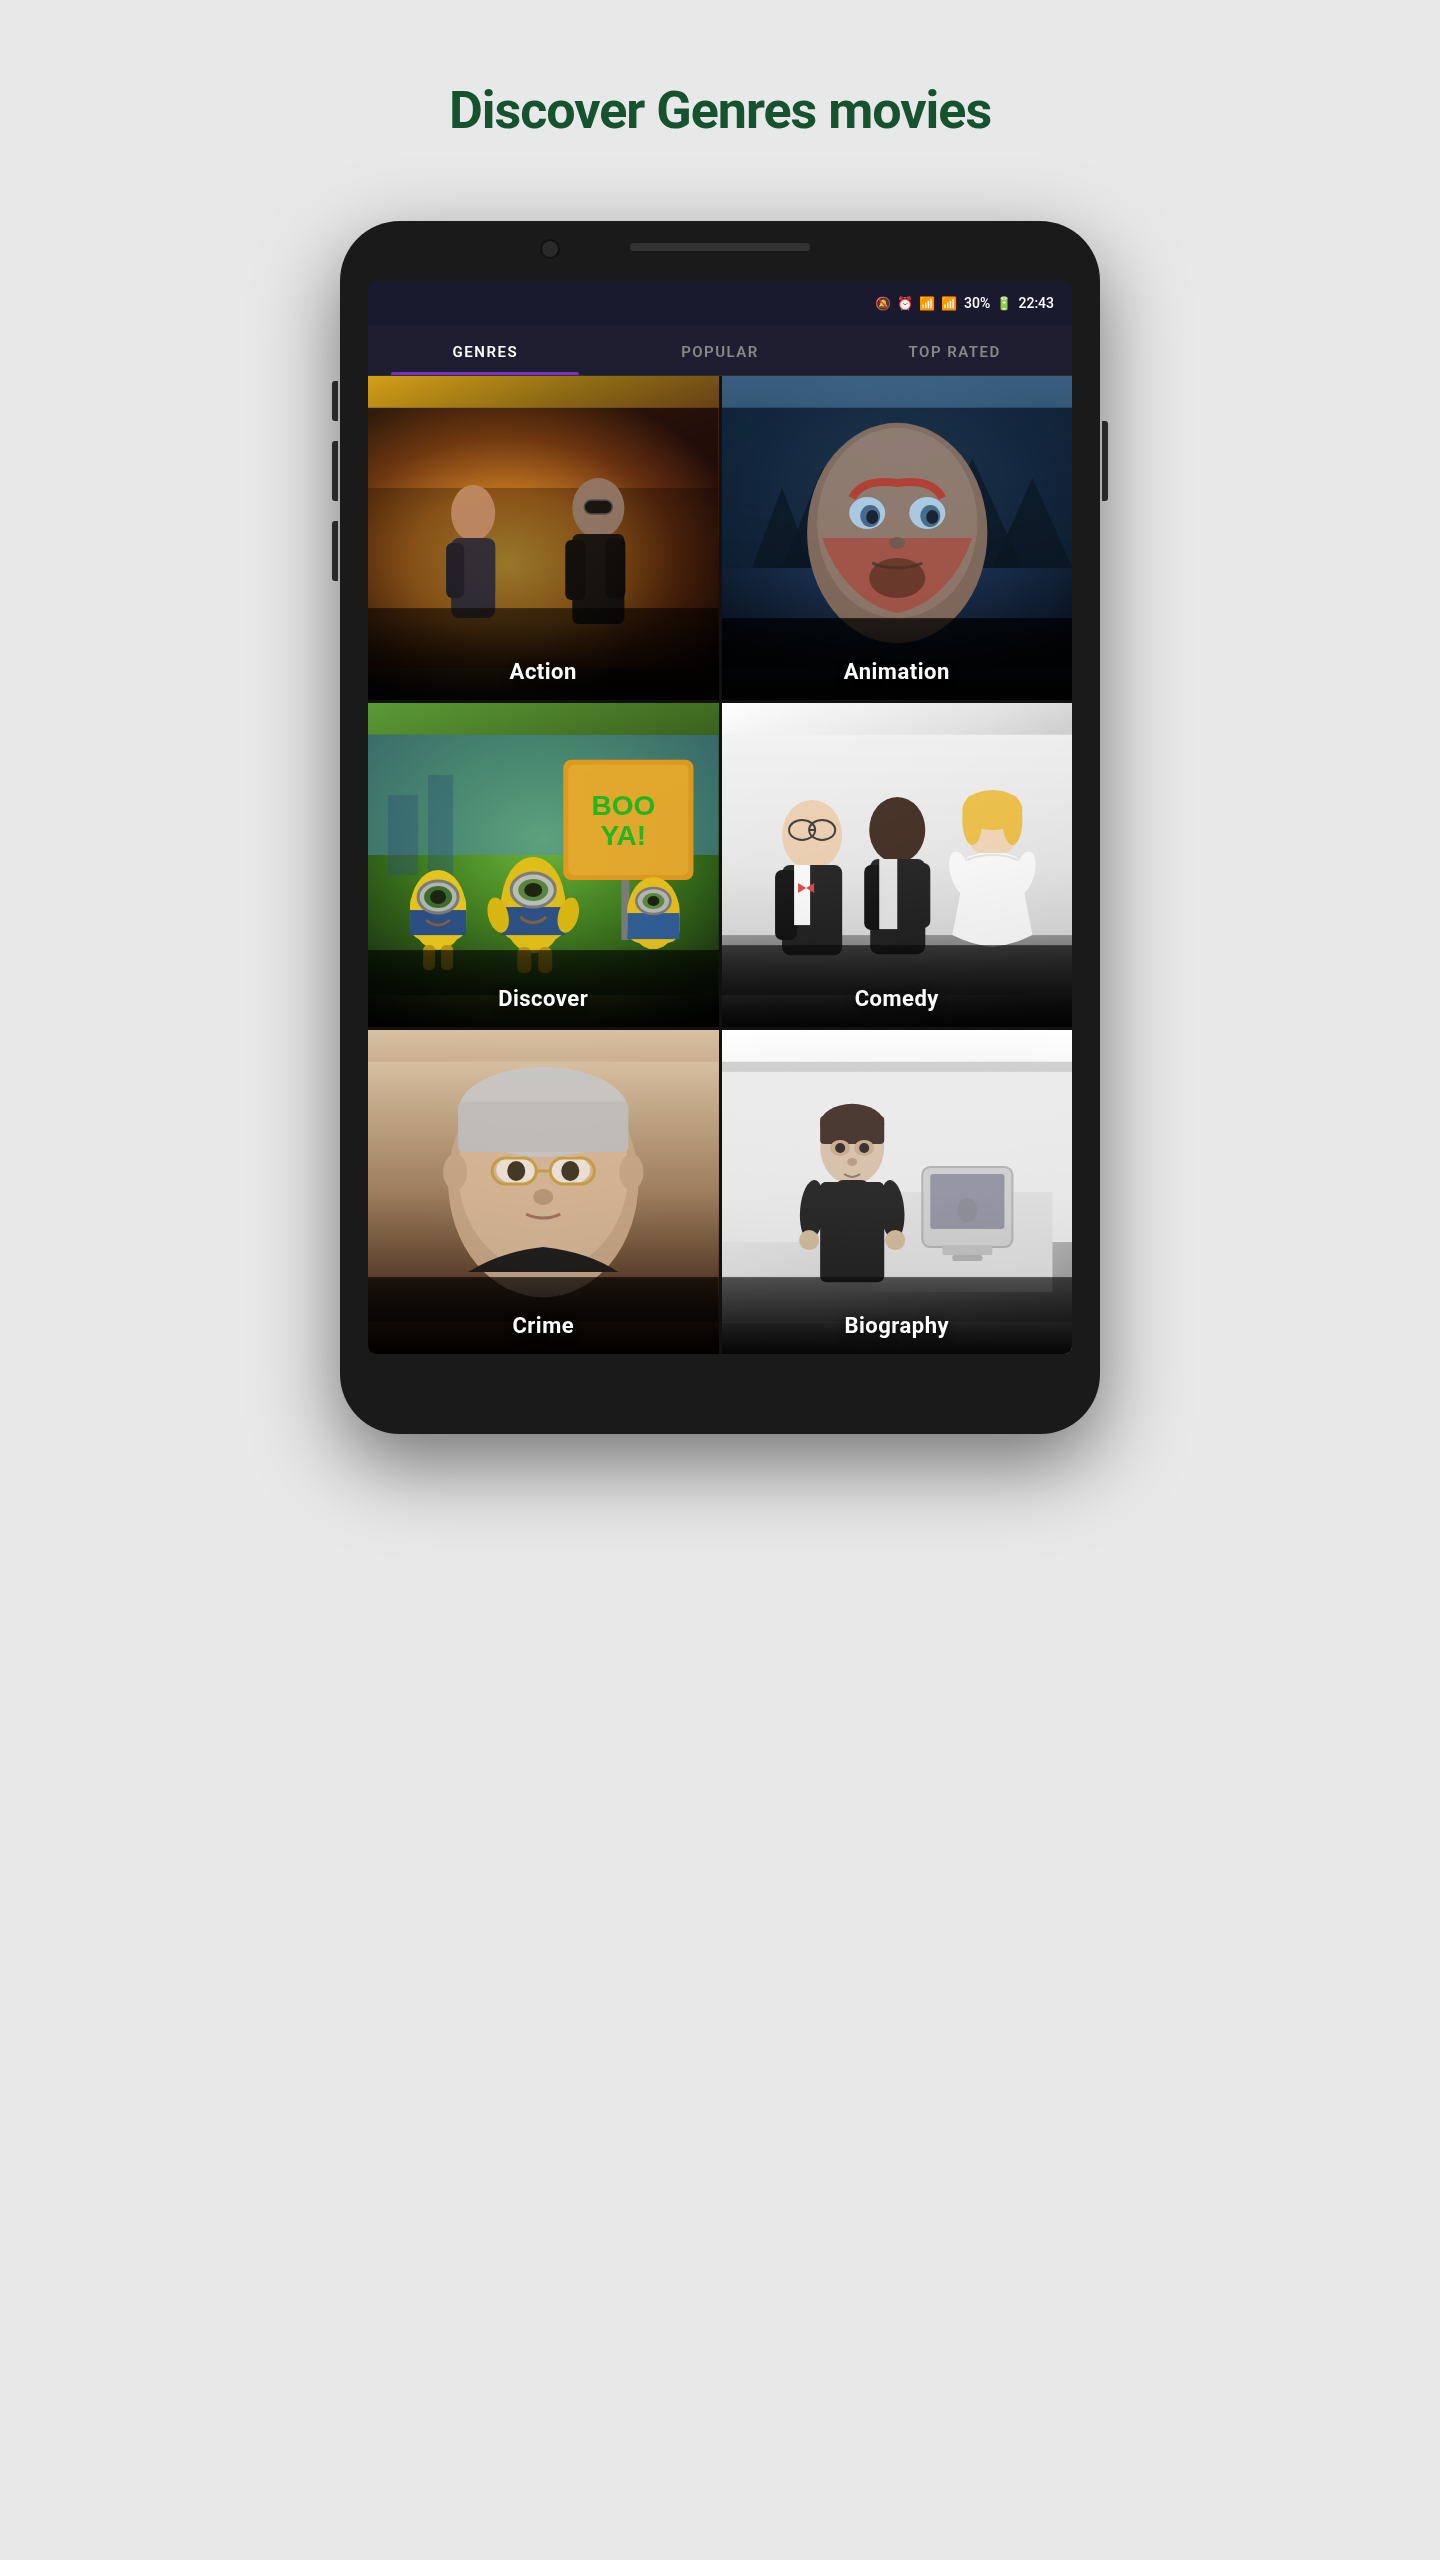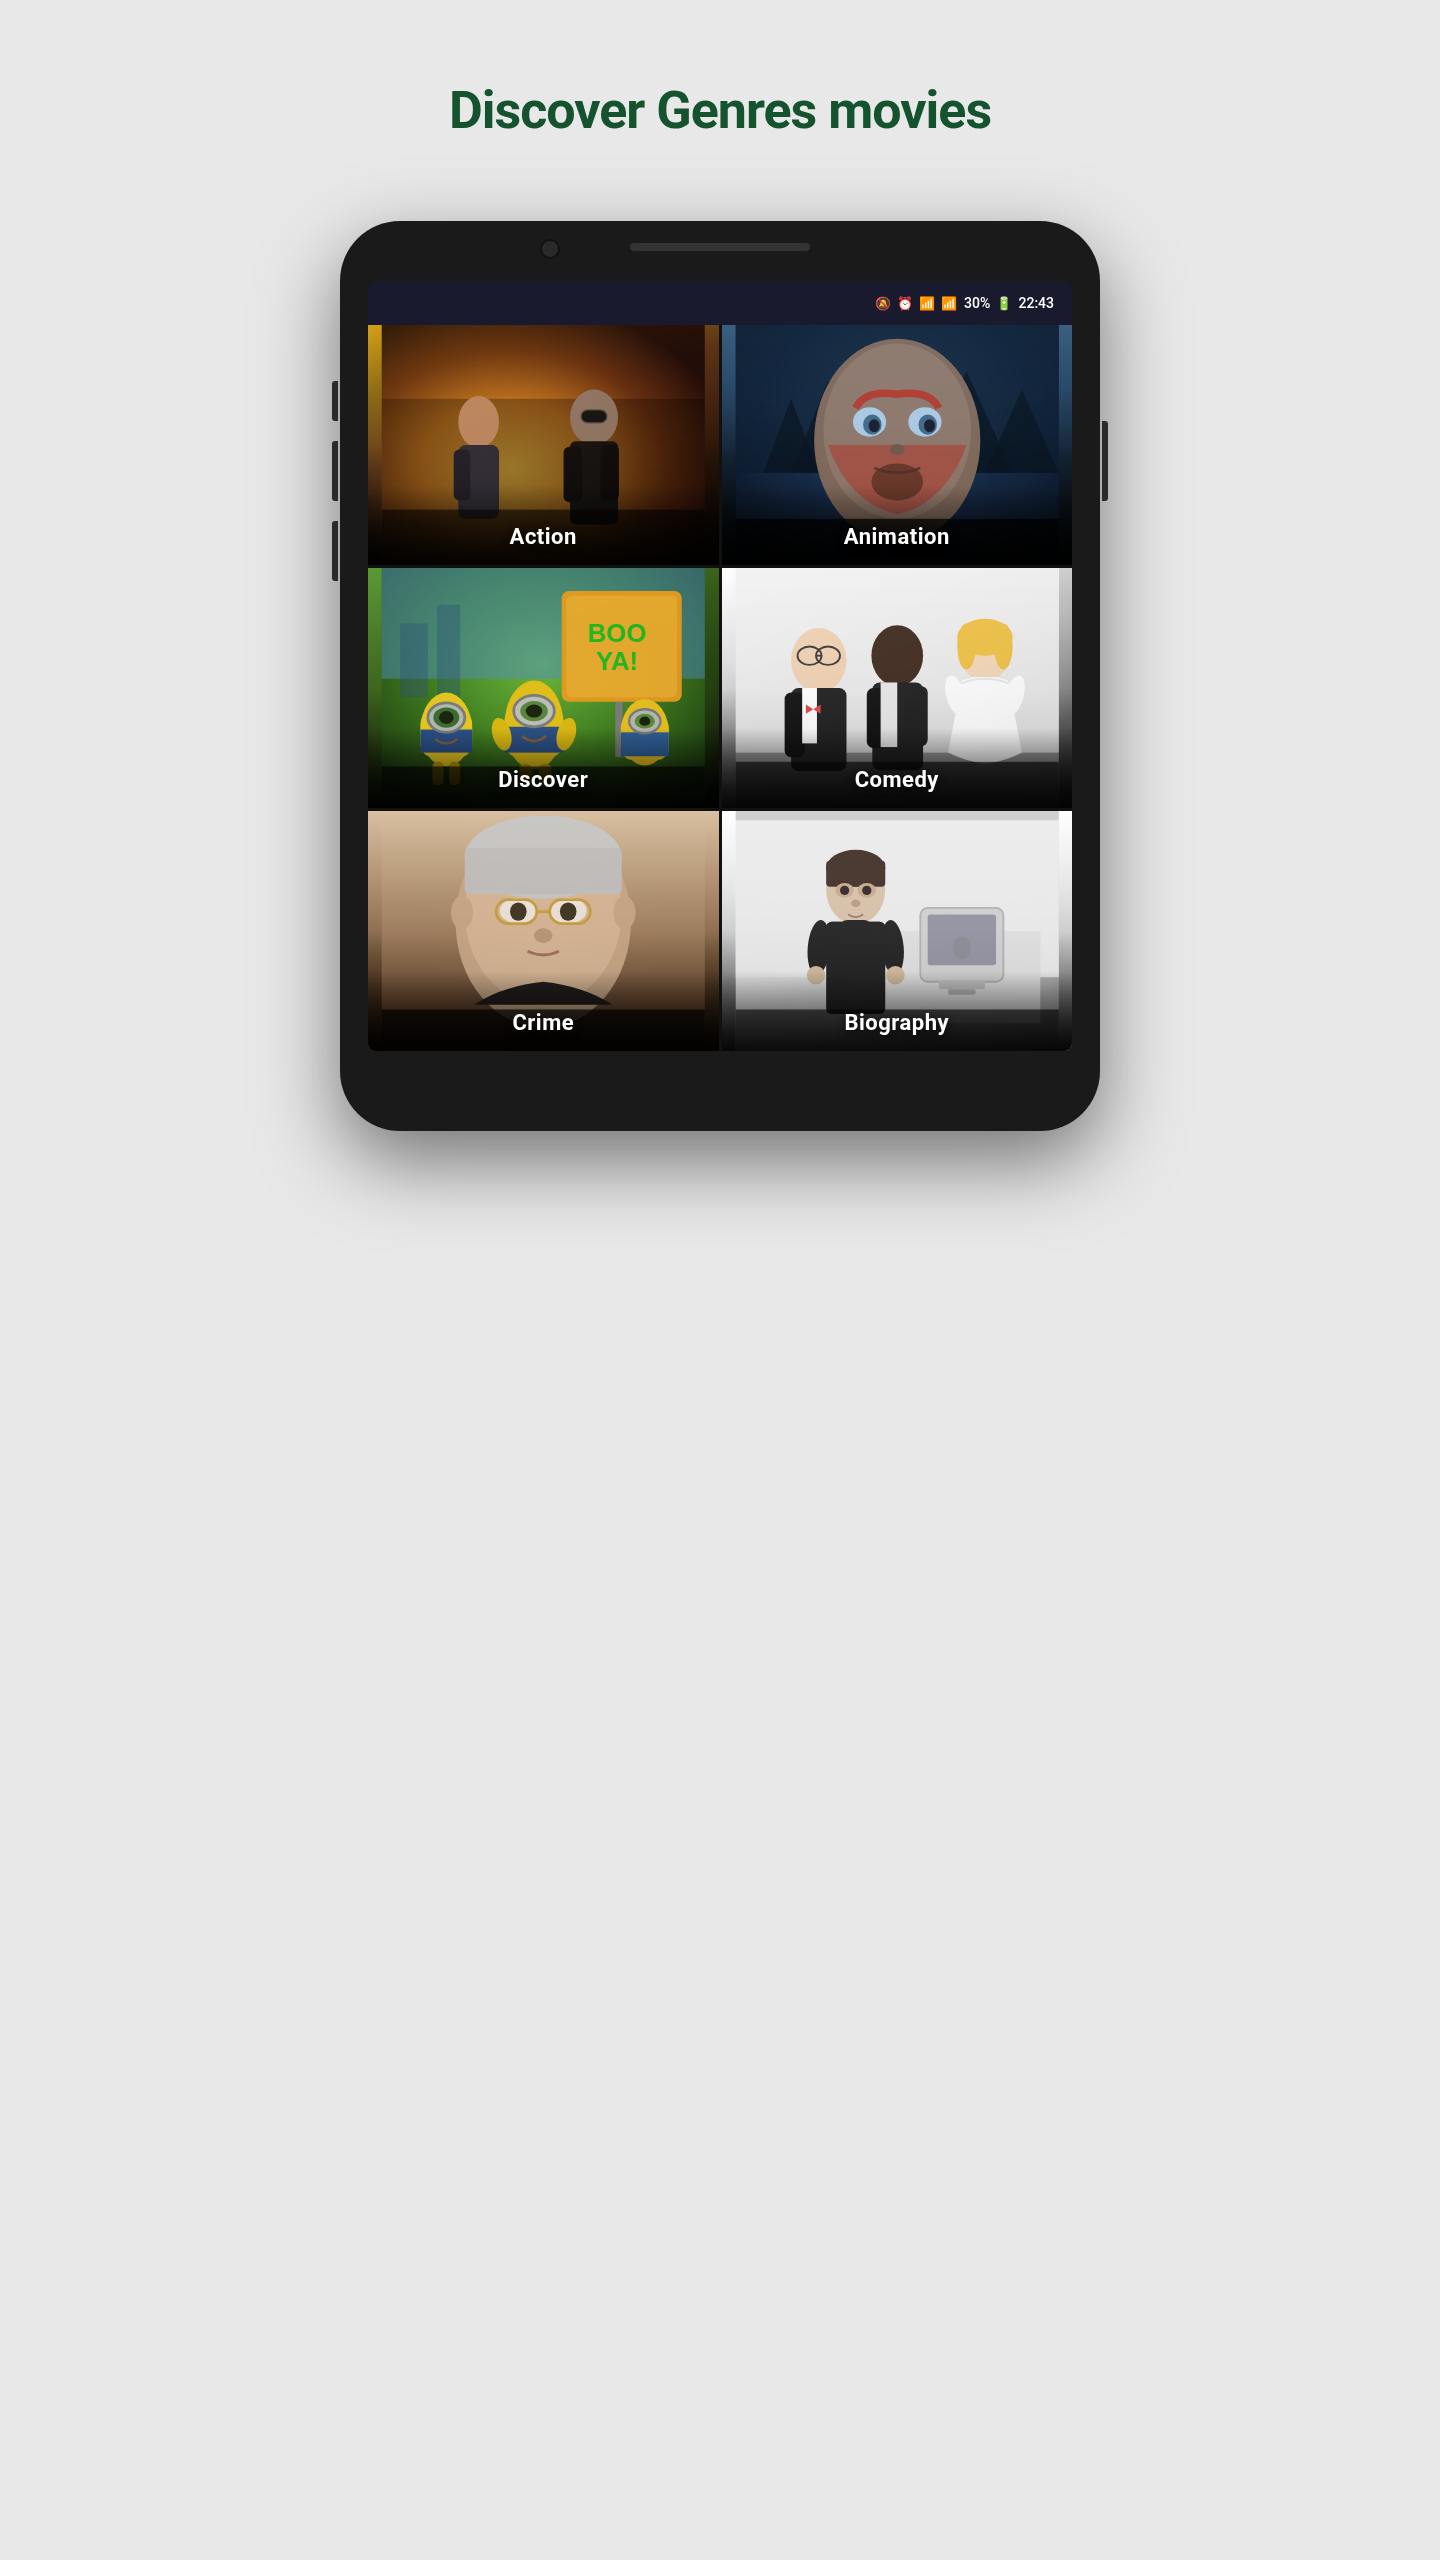--- a/index.html
+++ b/index.html
@@ -181,21 +181,21 @@
     
     .genres-grid {
       display: grid;
       grid-template-columns: 1fr 1fr;
       gap: 3px;
       background: #111;
     }
 
     .genre-card {
       position: relative;
-      height: 240px;
+      height: 324px;
       overflow: hidden;
       cursor: pointer;
     }
 
     
     .genre-action {
       background: linear-gradient(135deg, #b8860b 0%, #8b4513 30%, #2c1810 60%, #1a0f08 100%);
       position: relative;
     }
     .genre-action::before {
@@ -382,20 +382,25 @@
         <span class="status-icon">⏰</span>
         <span class="status-icon">📶</span>
         <span class="status-icon">📶</span>
         <span class="status-text">30%</span>
         <span class="status-icon">🔋</span>
         <span class="status-text">22:43</span>
       </div>
     </div>
 
 
+    <div class="tabs-bar">
+      <div class="tab active">GENRES</div>
+      <div class="tab">POPULAR</div>
+      <div class="tab">TOP RATED</div>
+    </div>
 
     <div class="genres-grid">
 
       <div class="genre-card genre-action">
         <div class="poster-elements"></div>
 
         <svg style="position:absolute;inset:0;width:100%;height:100%;opacity:0.85" viewBox="0 0 350 260" xmlns="http://www.w3.org/2000/svg">
           <defs>
             <radialGradient id="actionBg" cx="40%" cy="60%" r="70%">
               <stop offset="0%" stop-color="#e8b840"></stop>

